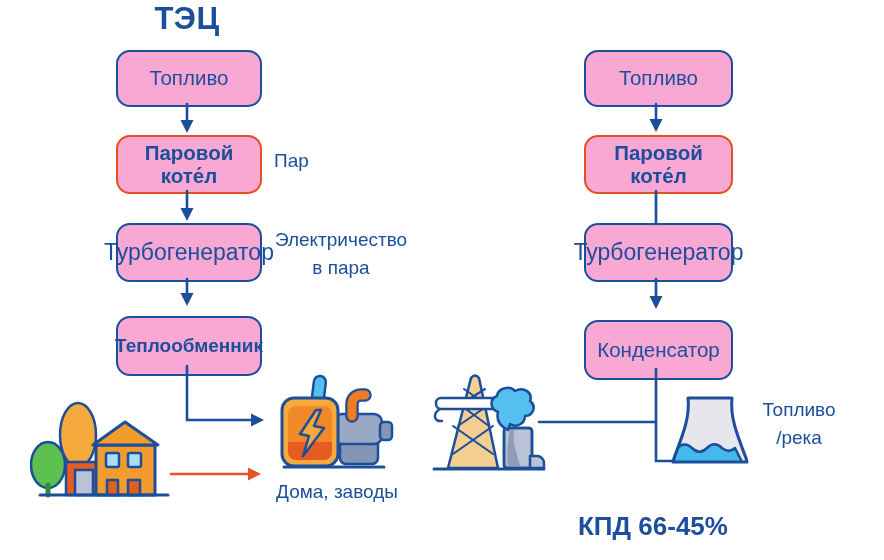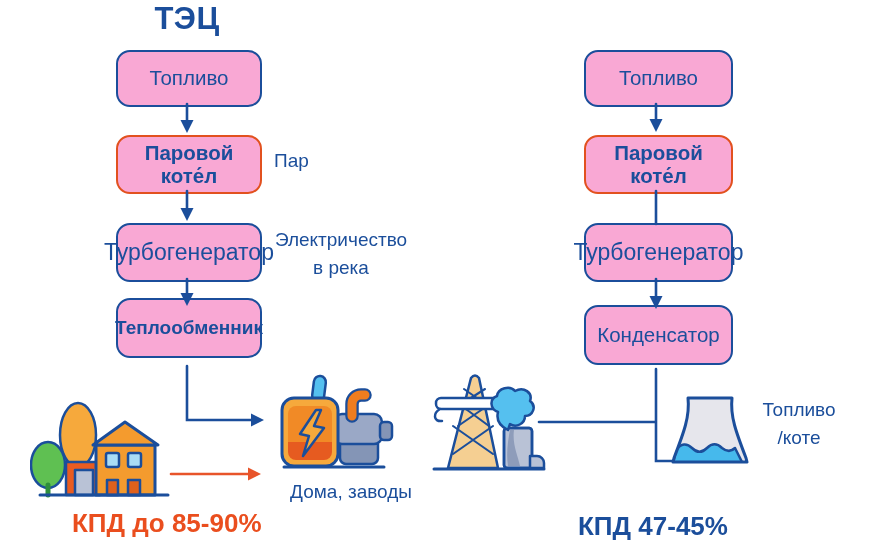--- a/index.html
+++ b/index.html
@@ -55,51 +55,50 @@
   <div class="box" style="left:116px;top:50px;width:142px;height:53px;">
     <span>Топливо</span>
   </div>
   <div class="box orange" style="left:116px;top:135px;width:142px;height:55px;">
     <span>Паровой</span>
     <span>коте́л</span>
   </div>
   <div class="box small" style="left:116px;top:223px;width:142px;height:55px;">
     <span>Турбогенератор</span>
   </div>
-  <div class="box bold" style="left:116px;top:298px;width:142px;height:56px;">
+  <div class="box bold" style="left:116px;top:316px;width:142px;height:56px;">
     <span>Теплообменник</span>
   </div>
 
   <div class="box" style="left:584px;top:50px;width:145px;height:53px;">
     <span>Топливо</span>
   </div>
   <div class="box orange" style="left:584px;top:135px;width:145px;height:55px;">
     <span>Паровой</span>
     <span>коте́л</span>
   </div>
   <div class="box small" style="left:584px;top:223px;width:145px;height:55px;">
     <span>Турбогенератор</span>
   </div>
-  <div class="box" style="left:584px;top:305px;width:145px;height:56px;">
+  <div class="box" style="left:584px;top:320px;width:145px;height:56px;">
     <span>Конденсатор</span>
   </div>
 
   <div class="lbl" style="left:274px;top:147px;text-align:left;">Пар</div>
   <div class="lbl" style="left:256px;top:226px;width:170px;">
     <div>Электричество</div>
-    <div>в река</div>
+    <div>в пара</div>
   </div>
-  <div class="lbl" style="left:262px;top:478px;width:150px;text-align:right;">Дома, заводы</div>
+  <div class="lbl" style="left:262px;top:478px;width:150px;">Дома, заводы</div>
   <div class="lbl" style="left:740px;top:396px;width:118px;">
     <div>Топливо</div>
-    <div>/коте</div>
+    <div>/река</div>
   </div>
 
-  <div class="kpd orange" style="left:72px;top:508px;">КПД до 85-90%</div>
-  <div class="kpd blue" style="left:578px;top:511px;">КПД 47-45%</div>
+  <div class="kpd blue" style="left:578px;top:511px;">КПД 66-45%</div>
 
   <svg class="connector" width="884" height="560" viewBox="0 0 884 560">
 
     <line class="c-blue" x1="187" y1="104" x2="187" y2="121"></line>
     <polygon class="h-blue" points="180.5,120 193.5,120 187,133"></polygon>
     <line class="c-blue" x1="187" y1="191" x2="187" y2="209"></line>
     <polygon class="h-blue" points="180.5,208 193.5,208 187,221"></polygon>
     <line class="c-blue" x1="187" y1="279" x2="187" y2="294"></line>
     <polygon class="h-blue" points="180.5,293 193.5,293 187,306"></polygon>
     <path class="c-blue" d="M187,366 V420 H252"></path>

